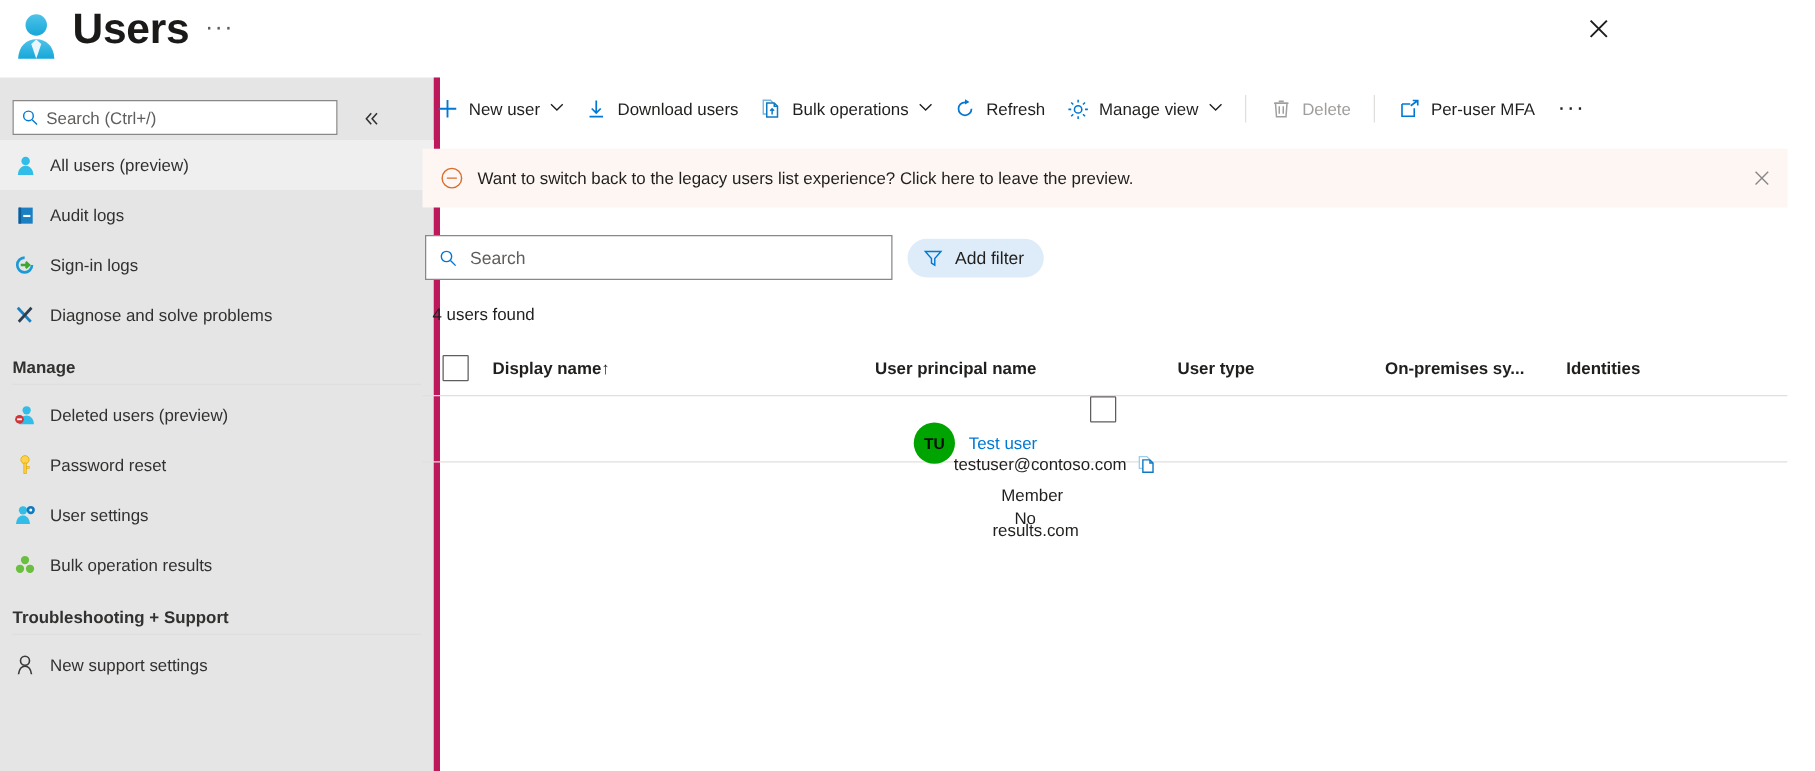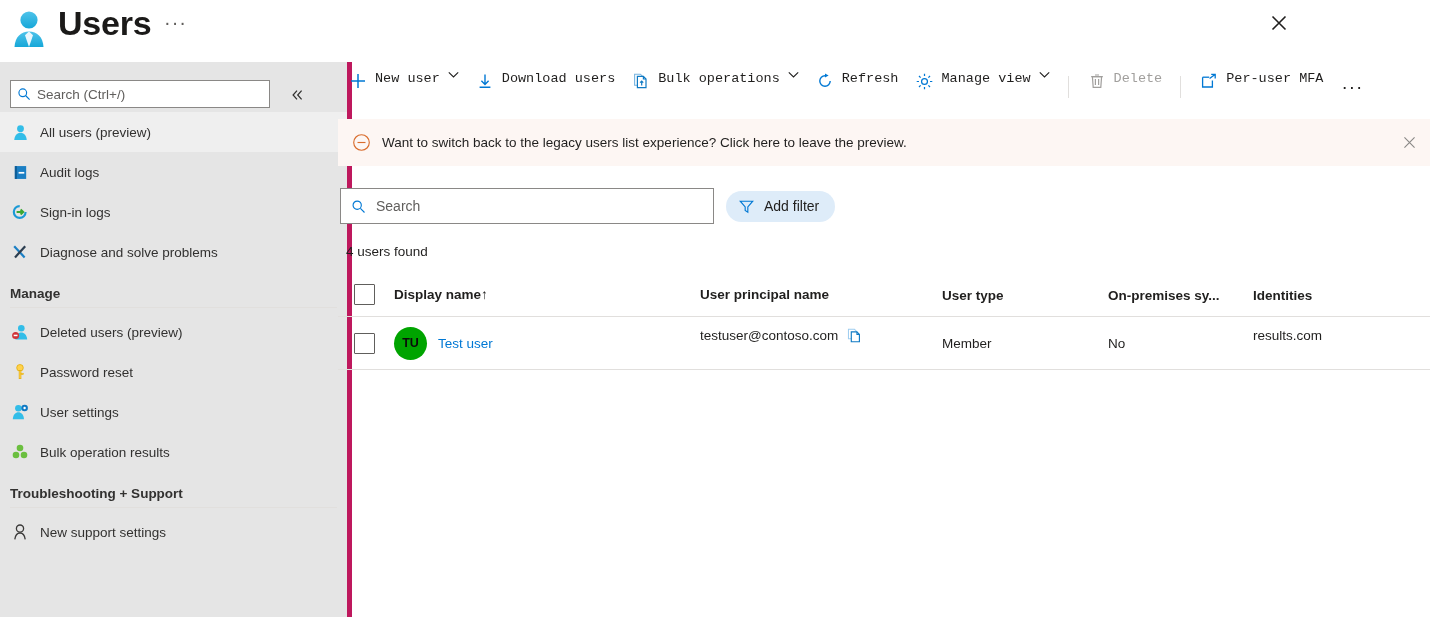--- a/index.html
+++ b/index.html
@@ -72,22 +72,22 @@
 
   
   .main { position:absolute; left:316px; top:62px; width:1136px; height:555px; }
 
   
   .toolbar {
     position:relative; height:50px;
     display:flex; align-items:center; padding-left:24px; gap:0px;
   }
   .tb-btn {
-    display:flex; align-items:flex-start; height:32px;
-    padding:0 8px; cursor:pointer; white-space:nowrap;font-family:Liberation Mono, monospace;
+    display:flex; align-items:center; height:32px;
+    padding:0 8px; cursor:pointer; white-space:nowrap;
   }
   .tb-btn .ico { width:20px; height:20px; margin-right:7px;
     display:flex; align-items:center; justify-content:center; flex:0 0 auto; }
   .tb-btn .lbl { font-size:13.5px; color:#201f1e; }
   .tb-btn .chev { margin-left:8px; color:#201f1e; font-size:11px; line-height:11px; }
   .tb-btn.disabled { cursor:default; }
   .tb-btn.disabled .lbl { color:#a19f9d; }
   .tb-sep { width:1px; height:22px; background:#e1dfdd; margin:0 10px; }
   .tb-dots {
     display:flex; align-items:center; height:32px; padding:0 6px;
@@ -127,20 +127,21 @@
 
   
   .table { margin:14px 22px 0 22px; }
   .thead {
     display:flex; align-items:center; height:44px;
     border-bottom:1px solid #e1dfdd;
   }
   .trow {
     display:flex; align-items:center; height:53px;
     border-bottom:1px solid #e1dfdd;
+    flex-direction:column;
   }
   .cb-cell { width:56px; display:flex; align-items:center; padding-left:16px; flex:0 0 auto; }
   .cbox {
     width:21px; height:21px; border:1px solid #605e5c; background:#fff;
     cursor:pointer; border-radius:1px;
   }
   .c-name { width:306px; flex:0 0 auto; display:flex; align-items:center; }
   .c-upn  { width:242px; flex:0 0 auto; display:flex; align-items:center; }
   .c-type { width:166px; flex:0 0 auto; }
   .c-sync { width:145px; flex:0 0 auto; }

